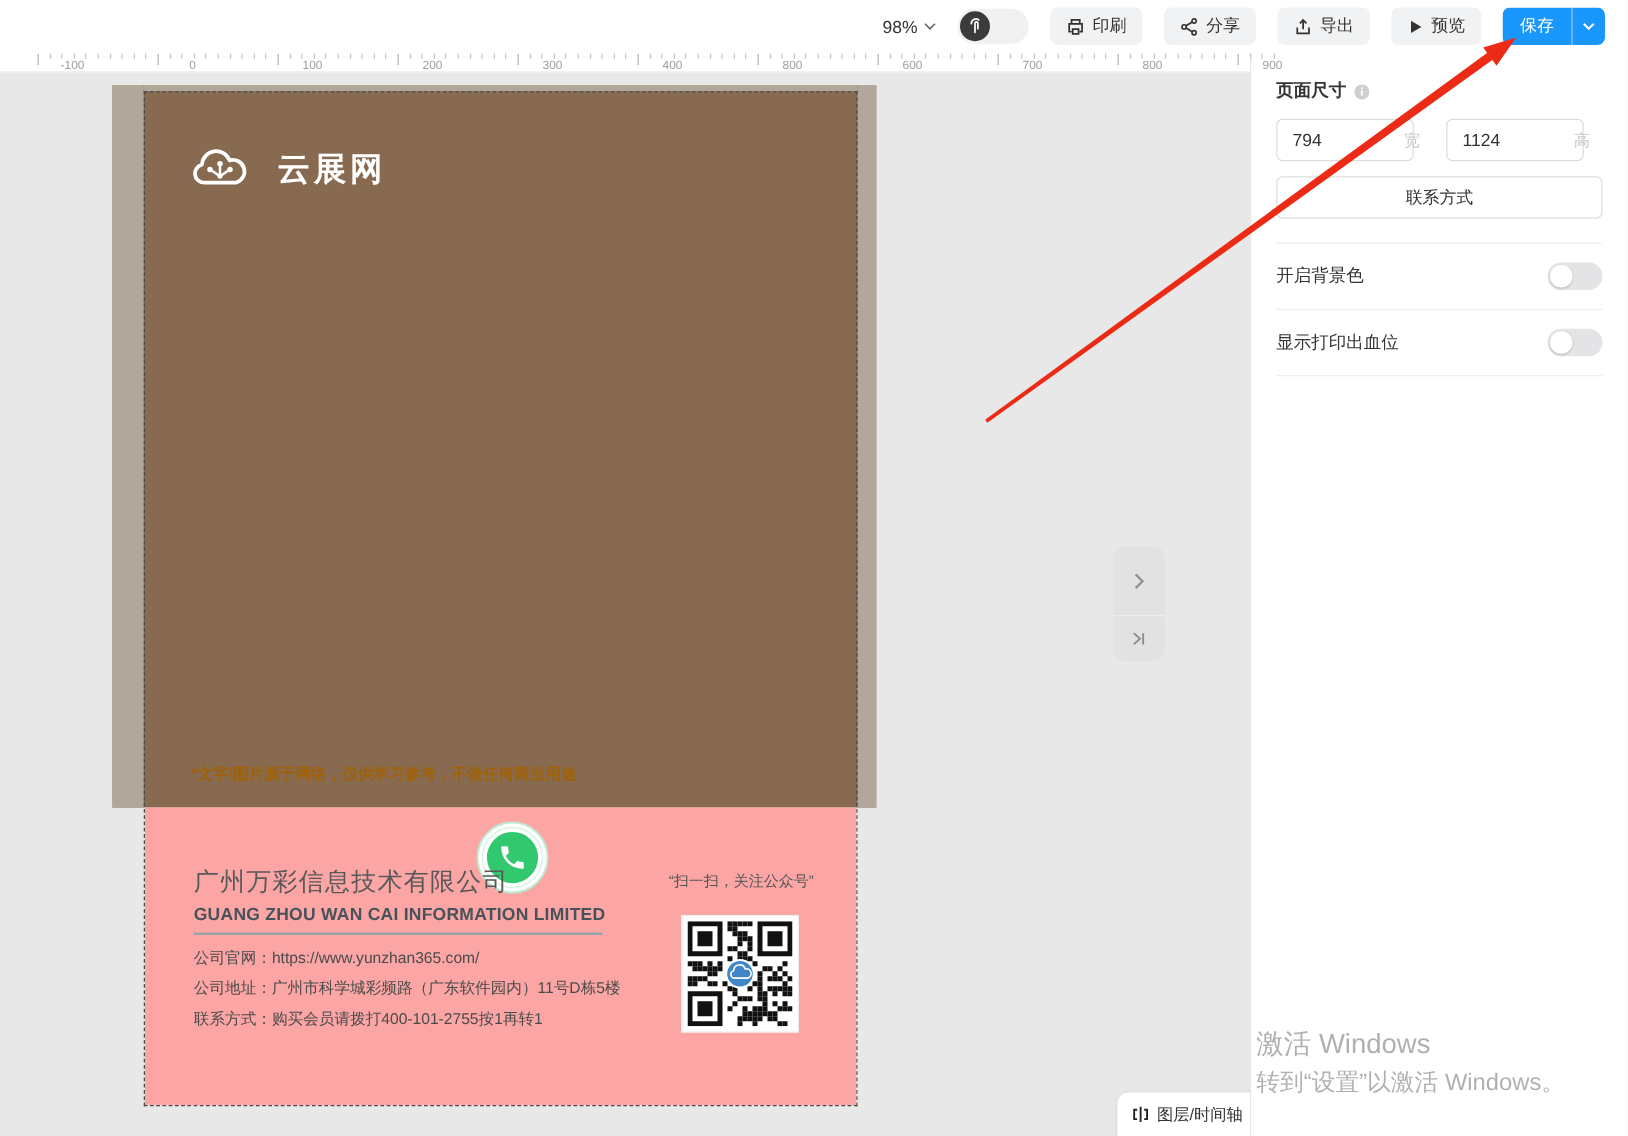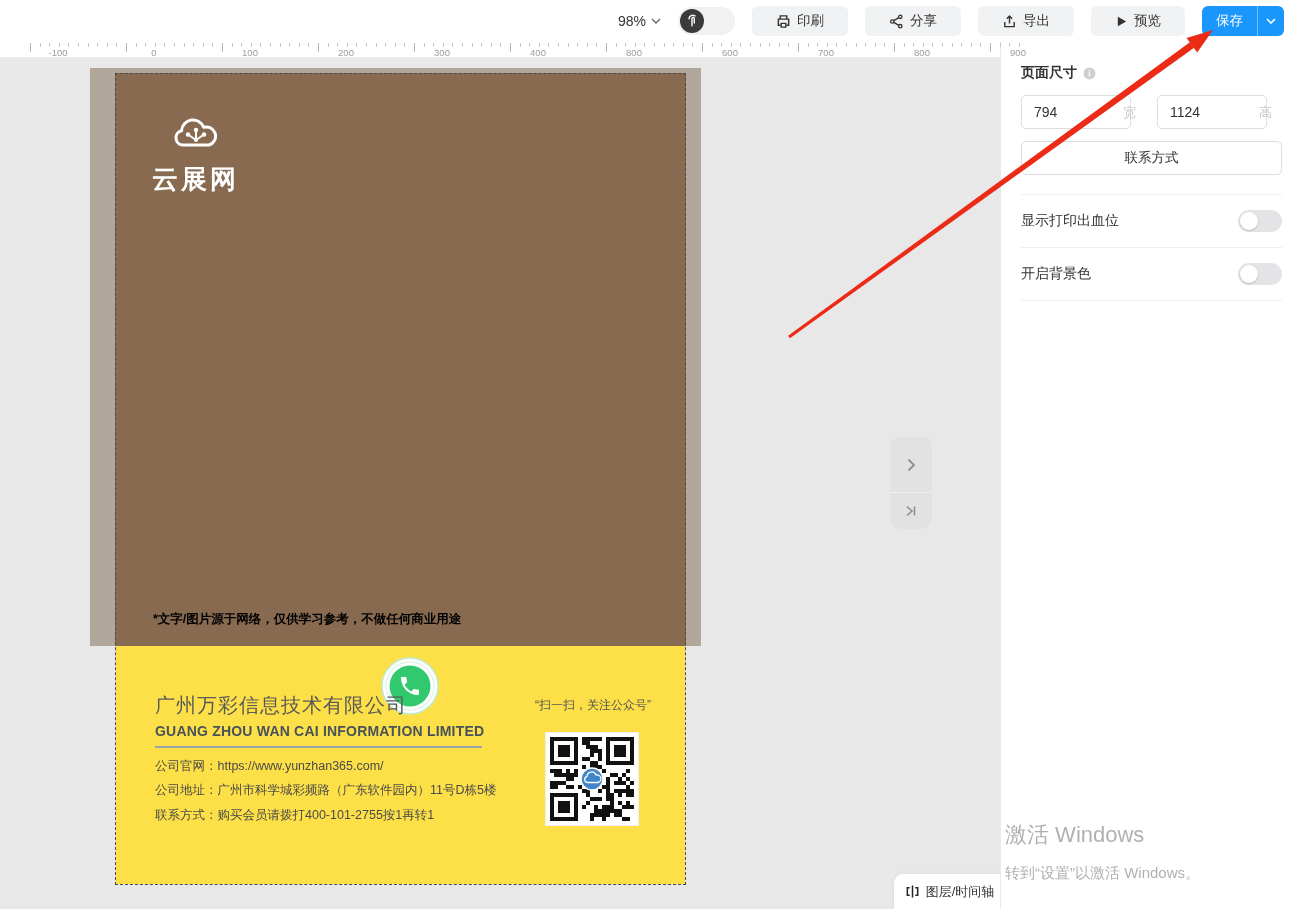--- a/index.html
+++ b/index.html
@@ -11,21 +11,21 @@
   .toolbar { position:absolute; top:0; left:0; width:1302px; height:42px;
     background:#fff; display:flex; align-items:center; justify-content:flex-end;
     gap:17px; padding-right:18px; z-index:20; }
   .zoom-ctl { display:flex; align-items:center; gap:5px; font-size:14px; color:#333; cursor:pointer; }
   .zoom-ctl svg { color:#666; }
   .hand-toggle { width:57px; height:28px; border-radius:14px; background:#f1f1f2;
     position:relative; cursor:pointer; }
   .hand-knob { position:absolute; left:2px; top:2px; width:24px; height:24px;
     border-radius:50%; background:#3b3b3b; display:flex; align-items:center; justify-content:center; }
   .tb-btn { height:30px; background:#f1f2f3; border:none; border-radius:6px;
-    display:flex; align-items:center; gap:6px; padding:0 24px; font-size:13.5px;
+    display:flex; align-items:center; gap:6px; padding:0 13px; font-size:13.5px;
     color:#333; cursor:pointer; font-family:inherit; }
   .tb-btn svg { color:#333; }
   .save-group { display:flex; height:30px; border-radius:6px; overflow:hidden; cursor:pointer; }
   .save-main { background:var(--accent); color:#fff; font-size:13.5px; display:flex;
     align-items:center; padding:0 14px; border-right:1px solid rgba(255,255,255,.4); }
   .save-caret { background:var(--accent); color:#fff; display:flex; align-items:center; padding:0 8px; }
 
   
   .workspace { position:absolute; top:42px; left:0; width:1302px; height:867px; display:flex; }
   .canvas-col { width:1032px; display:flex; flex-direction:column; }
@@ -38,24 +38,24 @@
 
   
   .canvas-area { position:relative; flex:1; background:#e8e8e8; overflow:hidden; }
   .artwork { position:absolute; left:90px; top:10px; width:611px; height:578px; background:#876a50; }
   .bleed { position:absolute; background:#b2a79b; }
   .bleed.left  { left:90px;  top:10px; width:25px; height:578px; }
   .bleed.right { left:686px; top:10px; width:15px; height:578px; }
   .bleed.top   { left:115px; top:10px; width:571px; height:5px; }
   .page { position:absolute; left:115px; top:15px; width:571px; height:812px;
     border:1px dashed #4a4a4a; }
-  .logo { position:absolute; left:36px; top:44px; display:flex; align-items:center; gap:10px;flex-direction:column; }
+  .logo { position:absolute; left:36px; top:44px; display:flex; align-items:center; gap:22px; }
   .logo-text { color:#fff; font-size:26px; font-weight:bold; letter-spacing:3px; }
-  .disclaimer { position:absolute; left:37px; top:537px; color:#000000; font-size:12.5px; font-weight:bold; }
-  .page-footer { position:absolute; left:0; right:0; top:572px; bottom:0; background:#fde047; }
+  .disclaimer { position:absolute; left:37px; top:537px; color:#a16207; font-size:12.5px; font-weight:bold; }
+  .page-footer { position:absolute; left:0; right:0; top:572px; bottom:0; background:#fca5a5; }
   .phone-badge { position:absolute; left:264px; top:10px; }
   .cn-name { position:absolute; left:39px; top:46px; font-size:20px; color:#595959; letter-spacing:1px; }
   .en-name { position:absolute; left:39px; top:77px; font-size:14px; color:#47525a;
     font-weight:bold; letter-spacing:.2px; }
   .footer-rule { position:absolute; left:39px; top:100px; width:327px; height:2px; background:#9aa3a8; }
   .info-line { position:absolute; left:39px; font-size:12.5px; color:#4a4a4a; }
   .info-line.l1 { top:112px; } .info-line.l2 { top:136px; } .info-line.l3 { top:161px; }
   .qr-caption { position:absolute; left:419px; top:51px; font-size:12px; color:#555; }
   .qr-box { position:absolute; left:429px; top:86px; width:94px; height:94px; background:#fff;
     border:1px solid #f0f0f0; display:flex; align-items:center; justify-content:center; }
@@ -89,21 +89,21 @@
     padding:15px 0; border-top:1px solid #efefef; }
   .sb-row-label { font-size:14px; color:#333; }
   .toggle { width:44px; height:22px; border-radius:11px; background:#e4e4e6; position:relative; cursor:pointer; }
   .toggle .knob { position:absolute; left:2px; top:2px; width:18px; height:18px; border-radius:50%;
     background:#fff; box-shadow:0 1px 2px rgba(0,0,0,.18); }
   .sb-end { border-top:1px solid #efefef; height:1px; }
 
   
   .watermark { position:absolute; left:1005px; top:820px; z-index:30; pointer-events:none; color:#9d9d9d; }
   .wm-1 { font-size:22px; opacity:.8; }
-  .wm-2 { font-size:15px; opacity:.8; margin-top:14px; }
+  .wm-2 { font-size:19px; opacity:.8; margin-top:3px; }
 
   
   .arrow-overlay { position:absolute; left:0; top:0; width:1302px; height:909px;
     z-index:40; pointer-events:none; }
   :root { --accent:#1a97fc; }
 </style>
 </head>
 <body>
 
 <div class="root">
@@ -491,27 +491,27 @@
           <span class="size-suffix">宽</span>
         </div>
         <div class="size-field">
           <input value="1124" style="">
           <span class="size-suffix">高</span>
         </div>
       </div>
       <button class="resize-btn">联系方式</button>
 
       <div class="sb-row">
-        <span class="sb-row-label">显示打印出血位</span>
+        <span class="sb-row-label">开启背景色</span>
         <div class="toggle">
             <div class="knob"></div>
           </div>
       </div>
       <div class="sb-row">
-        <span class="sb-row-label">开启背景色</span>
+        <span class="sb-row-label">显示打印出血位</span>
         <div class="toggle">
             <div class="knob"></div>
           </div>
       </div>
       <div class="sb-end"></div>
     </div>
   </div>
 
   <div class="watermark">
     <div class="wm-1">激活 Windows</div>

